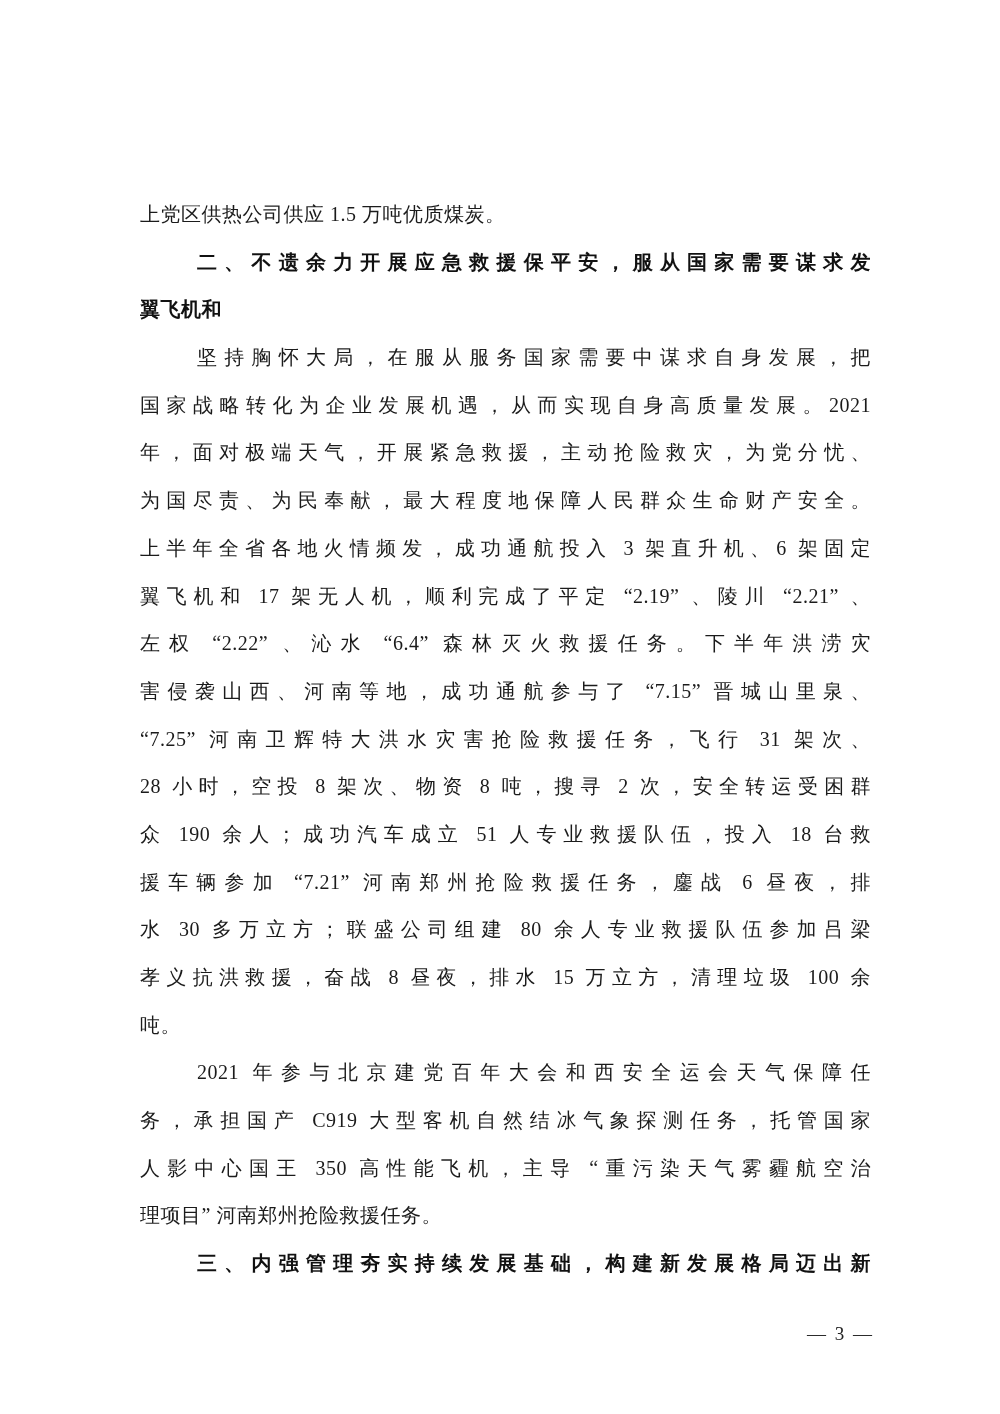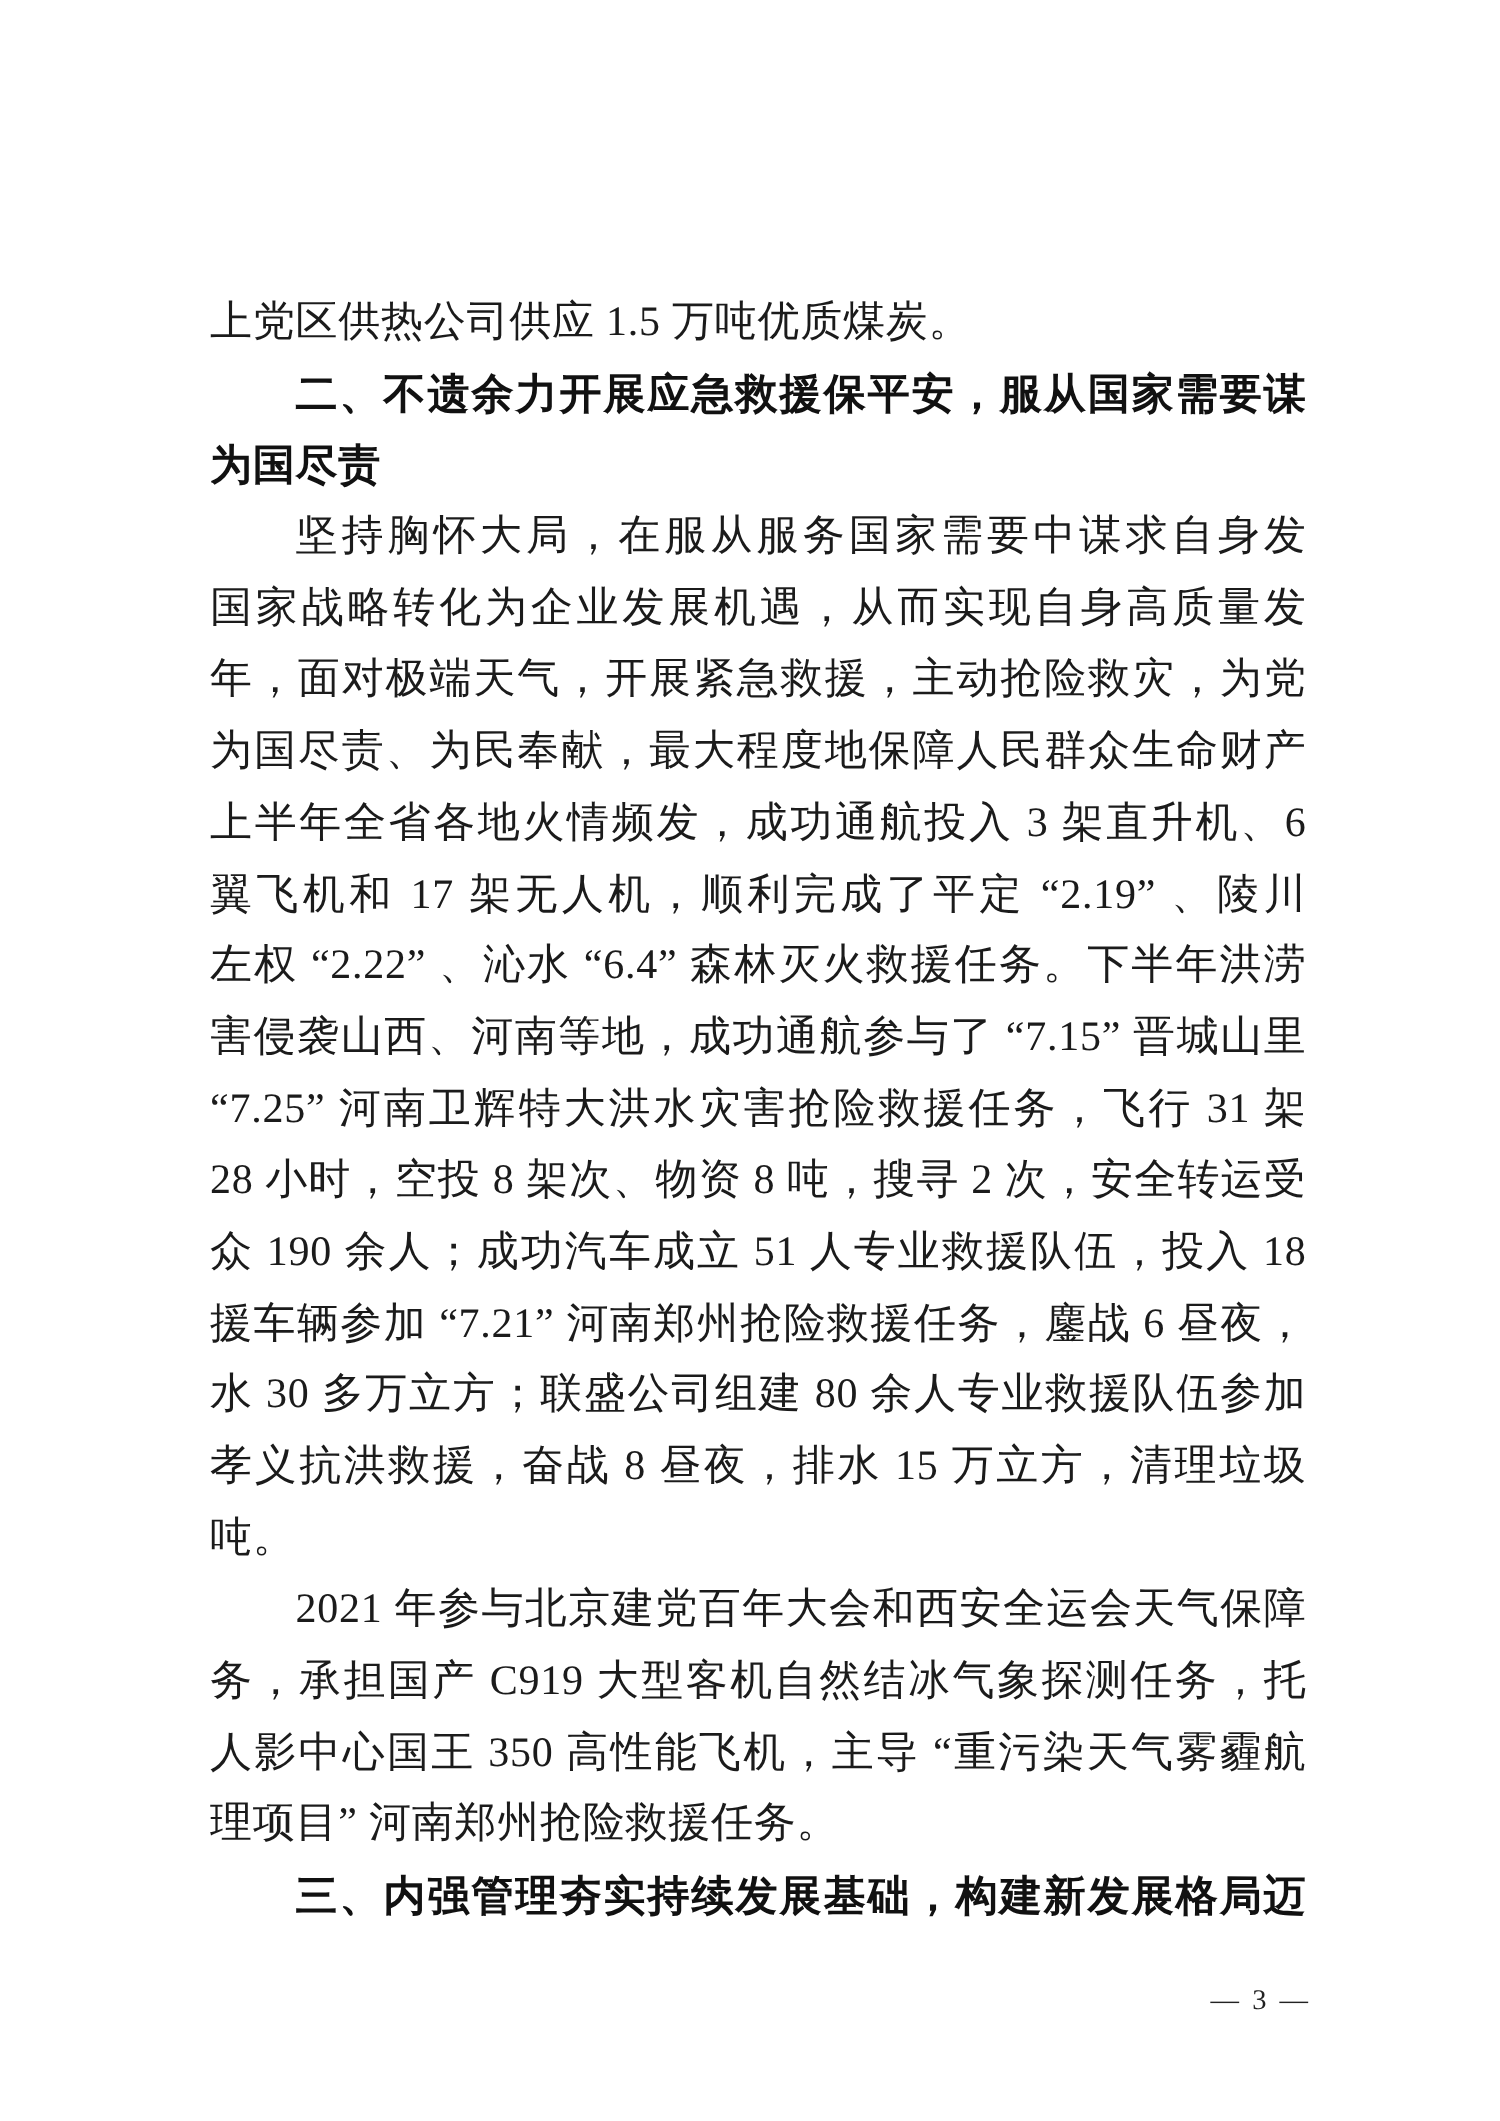--- a/index.html
+++ b/index.html
@@ -17,21 +17,21 @@
   }
   .content {
     position: absolute;
     left: 140px;
     top: 191px;
     width: 731px;
   }
   .line {
     height: 47.7px;
     line-height: 47.7px;
-    font-size: 28px;
+    font-size: 20px;
     color: #1b1b1b;
     overflow: hidden;
     white-space: nowrap;
     text-align: left;
     letter-spacing: 0.5px;
   }
   .line.justify {
     white-space: normal;
     text-align: justify;
     text-align-last: justify;
@@ -59,21 +59,21 @@
     letter-spacing: 2px;
   }
 </style>
 </head>
 <body>
 
 <div class="page">
   <div class="content">
       <div class="line body">上党区供热公司供应 1.5 万吨优质煤炭。</div>
       <div class="line heading indent justify">二、不遗余力开展应急救援保平安，服从国家需要谋求发</div>
-      <div class="line heading">为国尽责</div>
+      <div class="line heading">翼飞机和</div>
       <div class="line body indent justify">坚持胸怀大局，在服从服务国家需要中谋求自身发展，把</div>
       <div class="line body justify">国家战略转化为企业发展机遇，从而实现自身高质量发展。2021</div>
       <div class="line body justify">年，面对极端天气，开展紧急救援，主动抢险救灾，为党分忧、</div>
       <div class="line body justify">为国尽责、为民奉献，最大程度地保障人民群众生命财产安全。</div>
       <div class="line body justify">上半年全省各地火情频发，成功通航投入 3 架直升机、6 架固定</div>
       <div class="line body justify">翼飞机和 17 架无人机，顺利完成了平定 “2.19” 、陵川 “2.21” 、</div>
       <div class="line body justify">左权 “2.22” 、沁水 “6.4” 森林灭火救援任务。下半年洪涝灾</div>
       <div class="line body justify">害侵袭山西、河南等地，成功通航参与了 “7.15” 晋城山里泉、</div>
       <div class="line body justify">“7.25” 河南卫辉特大洪水灾害抢险救援任务，飞行 31 架次、</div>
       <div class="line body justify">28 小时，空投 8 架次、物资 8 吨，搜寻 2 次，安全转运受困群</div>

